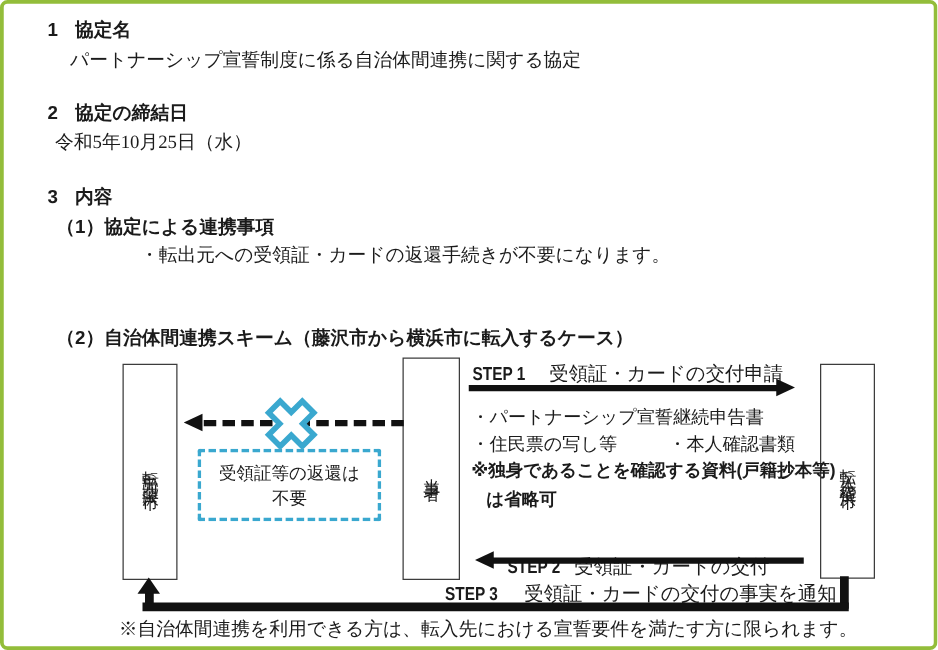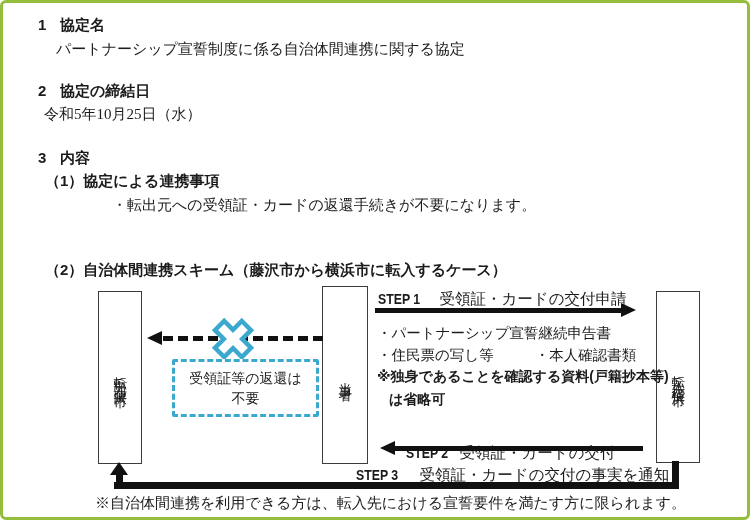--- a/index.html
+++ b/index.html
@@ -105,21 +105,21 @@
   <div class="abs doc-bold" style="left:374px;top:365px;">※独身であることを確認する資料(戸籍抄本等)</div>
   <div class="abs doc-bold" style="left:386px;top:388px;">は省略可</div>
 
   <div class="abs dashline" style="left:160px;top:333px;width:160px;"></div>
   <div class="abs head-left" style="left:144px;top:328px;"></div>
 
   <svg class="abs" style="left:208px;top:314px;" width="44" height="44" viewBox="0 0 44 44">
     <polygon points="15.5,3 28.5,3 28.5,15.5 41,15.5 41,28.5 28.5,28.5 28.5,41 15.5,41 15.5,28.5 3,28.5 3,15.5 15.5,15.5" transform="rotate(45 22 22)" fill="#ffffff" stroke="#3aa8cf" stroke-width="4.5"></polygon>
   </svg>
 
-  <div class="abs note-box" style="left:169px;top:356px;width:147px;height:58px;">
+  <div class="abs note-box" style="left:155px;top:356px;width:147px;height:58px;">
     <span>受領証等の返還は</span>
     <span>不要</span>
   </div>
 
   <div class="abs step-row" style="left:403px;top:440px;text-align:center;">
     <span class="step-label">STEP 2</span>
     <span class="step-text" style="margin-left:2px;">受領証・カードの交付</span>
   </div>
   <div class="abs hline" style="left:390px;top:443px;width:250px;height:5px;"></div>
   <div class="abs head-left" style="left:377px;top:438px;"></div>

